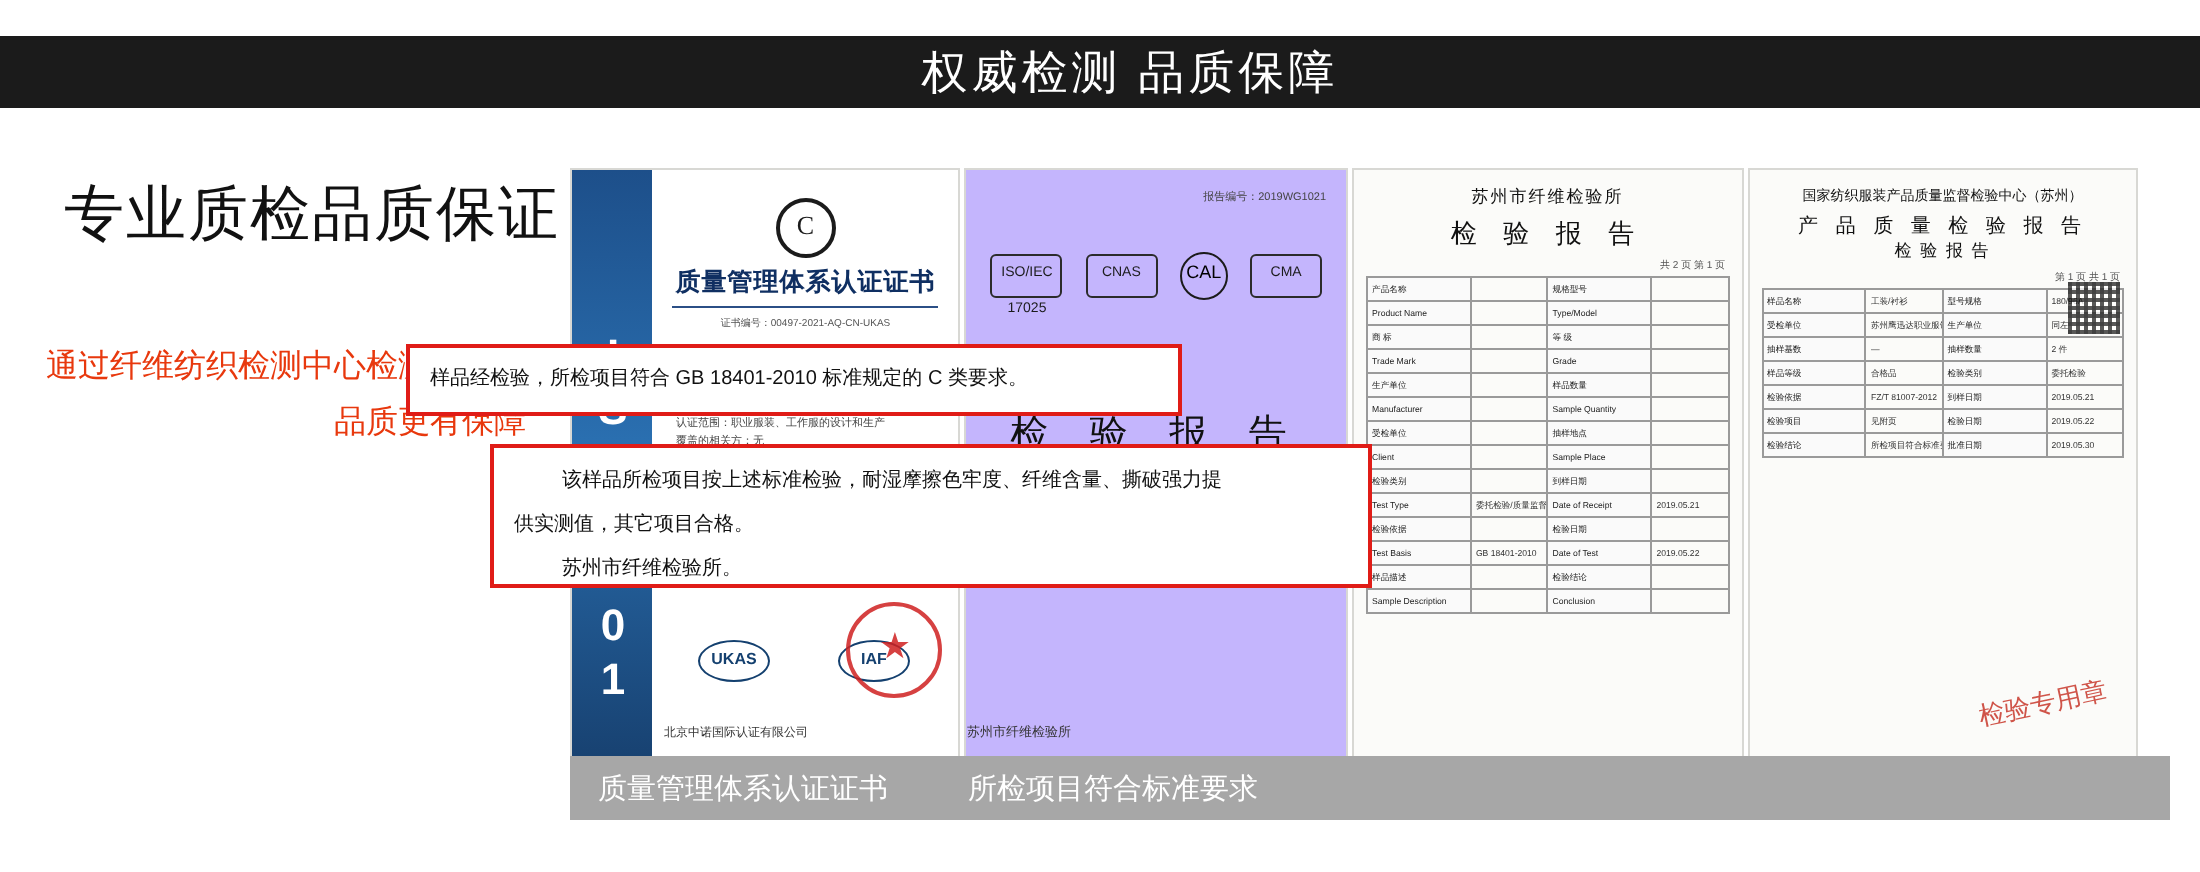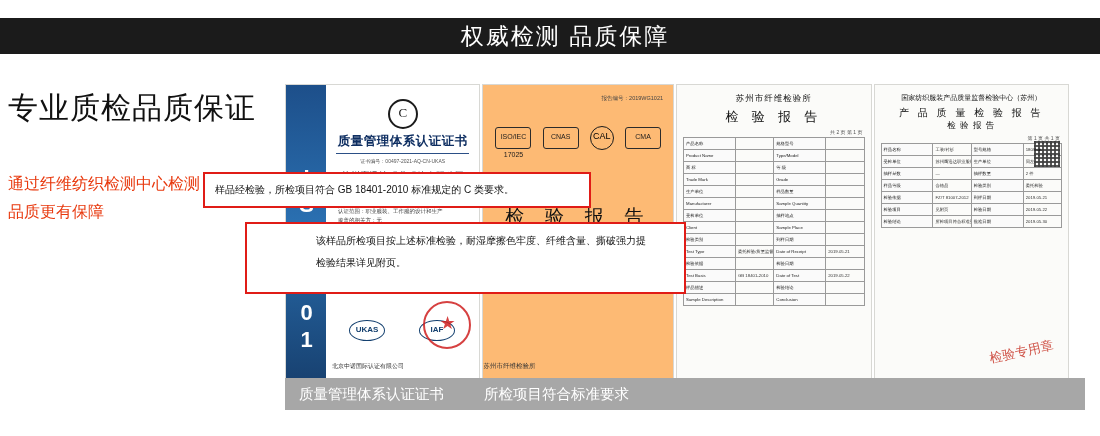--- a/index.html
+++ b/index.html
@@ -36,23 +36,24 @@
   .banner-title {
     color: #ffffff;
     font-size: 23px;
     letter-spacing: 2px;
     font-family: "Liberation Sans", sans-serif;
   }
 
   
   .left-col {
     position: absolute;
-    left: 8px;
+    left: 18px;
     top: 88px;
     width: 262px;
+    text-align: right;
   }
   .left-heading {
     font-size: 30px;
     color: #111111;
     letter-spacing: 1px;
     line-height: 40px;
     white-space: nowrap;
   }
   .left-sub {
     margin-top: 42px;
@@ -85,21 +86,21 @@
     height: 302px;
     background: #f4f4f2;
     border: 1px solid #d8d8d4;
     box-sizing: border-box;
     overflow: hidden;
     margin-right: 2px;
   }
   .cert:last-child { margin-right: 16px; }
 
   .cert-1 { width: 200px; background: #ffffff; }
-  .cert-2 { width: 196px; background: #fdba74; }
+  .cert-2 { width: 196px; background: #c4b5fd; }
   .cert-3 { width: 200px; background: #fbfbf9; }
   .cert-4 { width: 200px; background: #fbfbf9; }
 
   
   .iso-band {
     position: absolute;
     left: 0; top: 0;
     width: 40px; height: 100%;
     background: linear-gradient(180deg,#1d4f8a 0%, #2a6fb0 45%, #17406f 100%);
   }
@@ -363,21 +364,21 @@
     height: 36px;
     display: flex;
     align-items: center;
   }
   .callout-2 {
     left: 245px;
     top: 222px;
     width: 441px;
     height: 72px;
   }
-  .callout-2 .ln { display: block; margin-left: 35px; }
+  .callout-2 .ln { display: block; }
   .callout-2 .indent { text-indent: 24px; }
 
   
   .caption-bar {
     position: absolute;
     left: 285px;
     top: 378px;
     width: 800px;
     height: 32px;
     background: #a7a7a7;
@@ -615,21 +616,22 @@
 
     </div>
   </div>
 
   <div class="callout callout-1">
     <span>样品经检验，所检项目符合 GB 18401-2010 标准规定的 C 类要求。</span>
   </div>
 
   <div class="callout callout-2">
     <span class="ln indent">该样品所检项目按上述标准检验，耐湿摩擦色牢度、纤维含量、撕破强力提</span>
-    <span class="ln indent">检验结果详见附页。</span>
+    <span class="ln">供实测值，其它项目合格。</span>
+    <span class="ln indent">苏州市纤维检验所。</span>
   </div>
 
   <div class="caption-bar">
     <span class="caption-1">质量管理体系认证证书</span>
     <span class="caption-2">所检项目符合标准要求</span>
   </div>
 
   <div class="edge-bottom"></div>
 </div>
 

